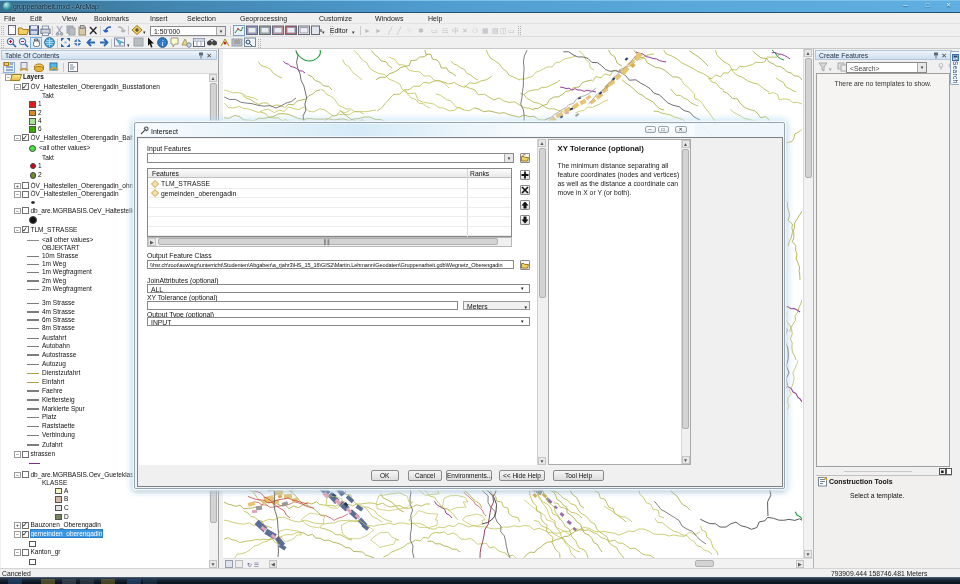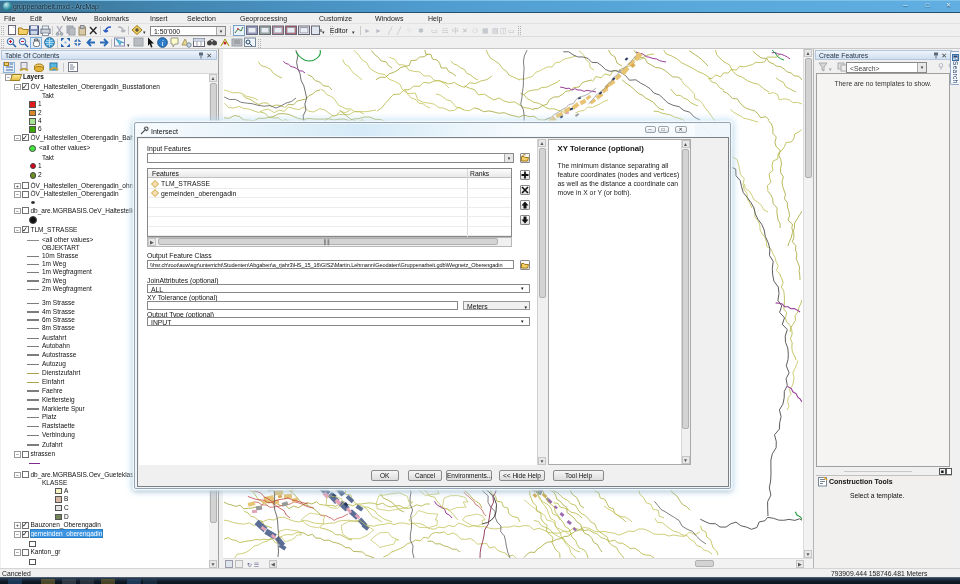--- a/index.html
+++ b/index.html
@@ -46,21 +46,21 @@
 #rp{left:813px;top:49px;width:147px;height:519px;background:#f0f0f0;border-left:1px solid #b5b5b5}
 #rptb{position:absolute;left:1px;top:12px;width:139px;height:13px}
 #rplist{position:absolute;left:2px;top:24px;width:134px;height:394px;background:#f5f4f2;border:1px solid #9f9f9f;font-size:6.8px;color:#333;text-align:center;padding-top:6px}
 #ct{position:absolute;left:2px;top:426px;width:136px;height:93px;background:#f1f0ee;border-top:1px solid #c0c0c0}
 
 #stab{left:950px;top:51px;width:9px;height:34px;background:#f4f8fc;border:1px solid #93a8c4;border-right:none;border-radius:2px 0 0 2px;font-size:6.5px;color:#203a5c}
 
 #status{left:0;top:568px;width:960px;height:9px;background:#f0f0f0;border-top:1px solid #d5d5d5;font-size:6.8px;color:#222}
 #taskbar{left:0;top:577px;width:960px;height:7px;background:linear-gradient(#2e3d50,#101c2a 55%,#0a1420);border-top:1px solid #4a5a6e}
 
-#dlg{left:134px;top:122px;width:597px;height:367px;background:rgba(240,247,252,0.97);border:1px solid #96a5b2;border-radius:2px;box-shadow:0 0 0 1.5px rgba(248,252,254,0.85), 0 0 7px 3px rgba(185,222,244,0.75), 0 2px 5px rgba(0,0,0,0.3)}
+#dlg{left:134px;top:122px;width:651px;height:367px;background:rgba(240,247,252,0.97);border:1px solid #96a5b2;border-radius:2px;box-shadow:0 0 0 1.5px rgba(248,252,254,0.85), 0 0 7px 3px rgba(185,222,244,0.75), 0 2px 5px rgba(0,0,0,0.3)}
 #dlgframe{position:absolute;left:1.5px;top:14px;right:1.5px;bottom:1.5px;background:#f0f0f0;border:1px solid #7f7f7f}
 .dt{position:absolute;font-size:6.8px;color:#111;white-space:pre}
 .field{position:absolute;background:#fff;border:1px solid #888}
 .combo-arr{position:absolute;width:9px;background:#e8e8e8;border-left:1px solid #aaa;font-size:5px;color:#333;text-align:center}
 .sqbtn{position:absolute;width:10px;height:10px;background:linear-gradient(#fdfdfd,#dfdfdf);border:1px solid #8a8a8a;border-radius:1px;text-align:center}
 .wbtn{position:absolute;height:10.5px;background:linear-gradient(#f6f6f6,#dddddd);border:1px solid #8a8a8a;border-radius:2px;font-size:6.5px;color:#111;text-align:center;line-height:9px}
 .capbtn{position:absolute;top:3px;height:7px;background:linear-gradient(#ffffff,#dfe6ec);border:1px solid #97a4ad;border-radius:2px;font-size:5px;line-height:5px;color:#333;text-align:center}
 </style></head><body>
 <div class="abs" id="title">
     <div style="position:absolute;left:0;top:0;width:960px;height:1px;background:#7ec2ea"></div>

